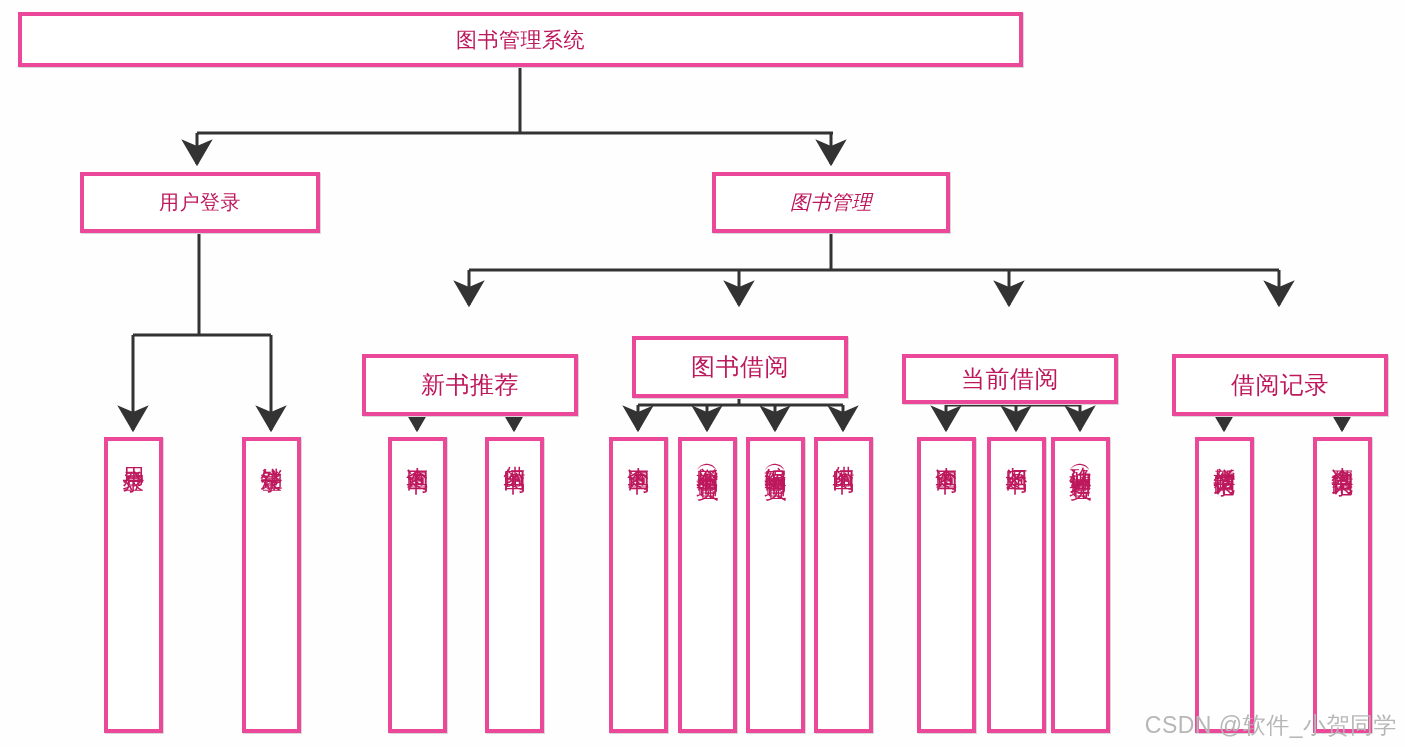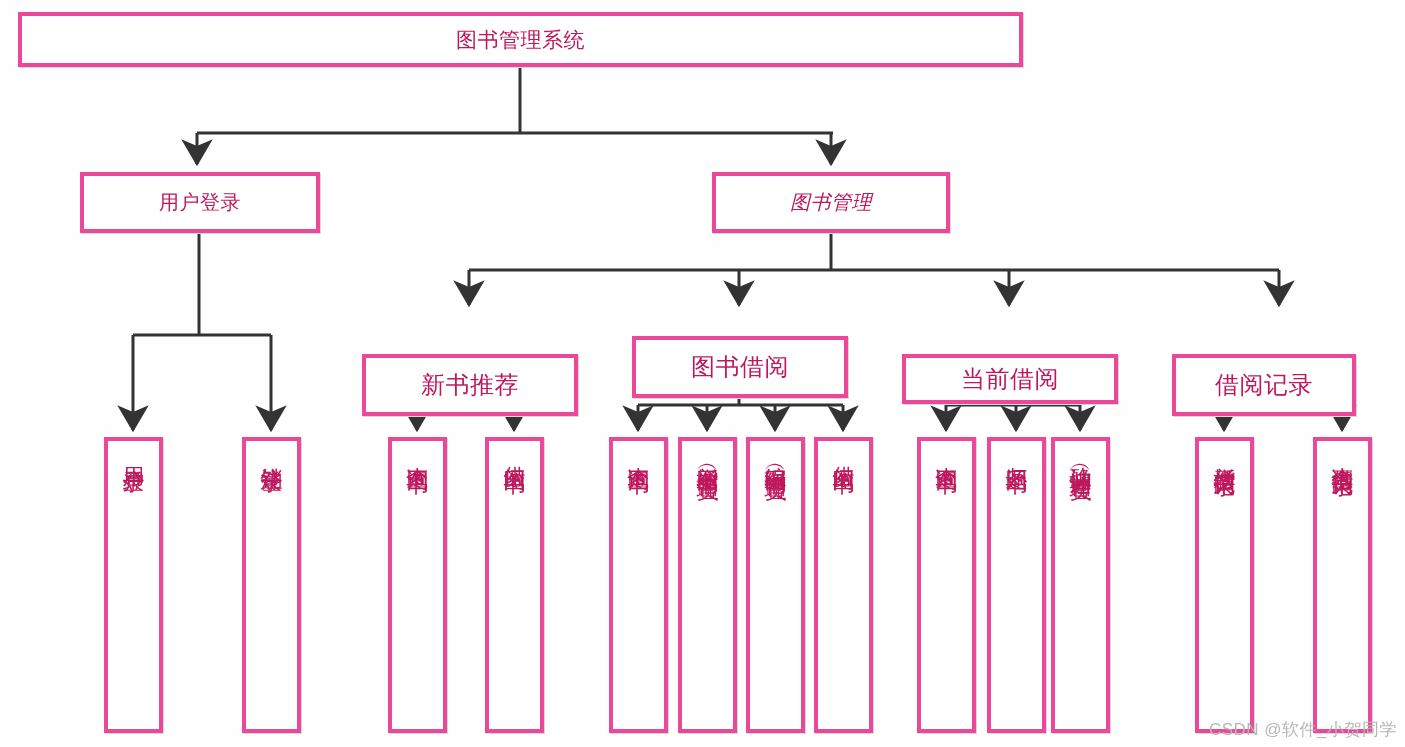--- a/index.html
+++ b/index.html
@@ -66,21 +66,21 @@
     writing-mode: vertical-rl;
     text-orientation: upright;
     line-height: 1.08;
     letter-spacing: 2px;
     white-space: nowrap;
   }
   #watermark {
     position: absolute;
     right: 8px;
     bottom: 6px;
-    font-size: 17px;
+    font-size: 23px;
     color: #b7b7b7;
     letter-spacing: 0.5px;
     user-select: none;
     white-space: nowrap;
   }
 </style>
 </head>
 <body>
 
 <div id="diagram-canvas">
@@ -149,21 +149,21 @@
 
   <div class="node level-2" style="left:362px; top:314px; width:216px; height:62px;">
     <span class="node-label">新书推荐</span>
   </div>
   <div class="node level-2" style="left:632px; top:296px; width:216px; height:62px;">
     <span class="node-label">图书借阅</span>
   </div>
   <div class="node level-2" style="left:902px; top:314px; width:216px; height:50px;">
     <span class="node-label">当前借阅</span>
   </div>
-  <div class="node level-2" style="left:1172px; top:314px; width:184px; height:62px;">
+  <div class="node level-2" style="left:1172px; top:314px; width:216px; height:62px;">
     <span class="node-label">借阅记录</span>
   </div>
 
   <div class="node leaf" style="left:104px; top:437px; width:59px; height:296px;">
     <span class="node-label">用户登录</span>
   </div>
   <div class="node leaf" style="left:242px; top:437px; width:59px; height:296px;">
     <span class="node-label">注销登录</span>
   </div>
 

